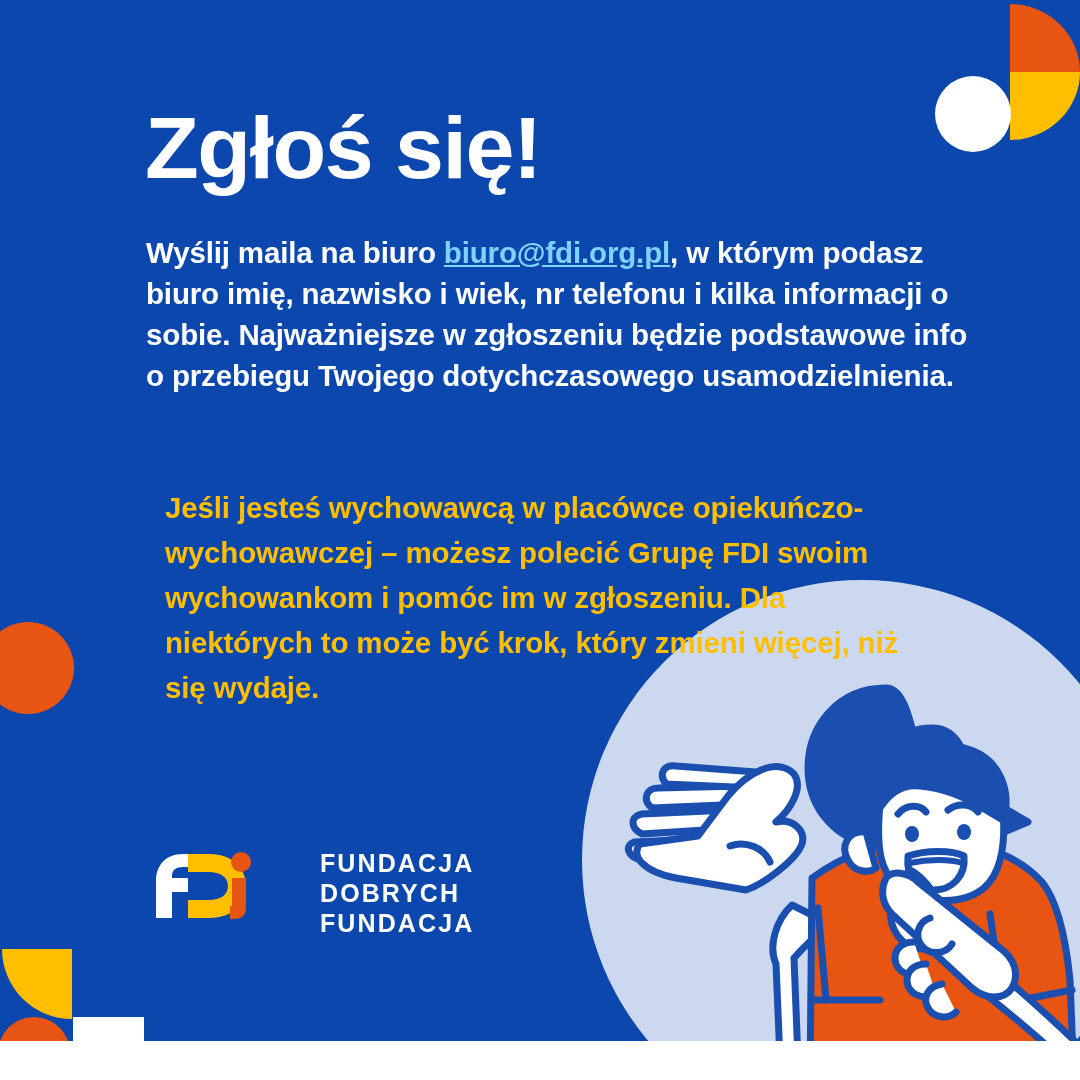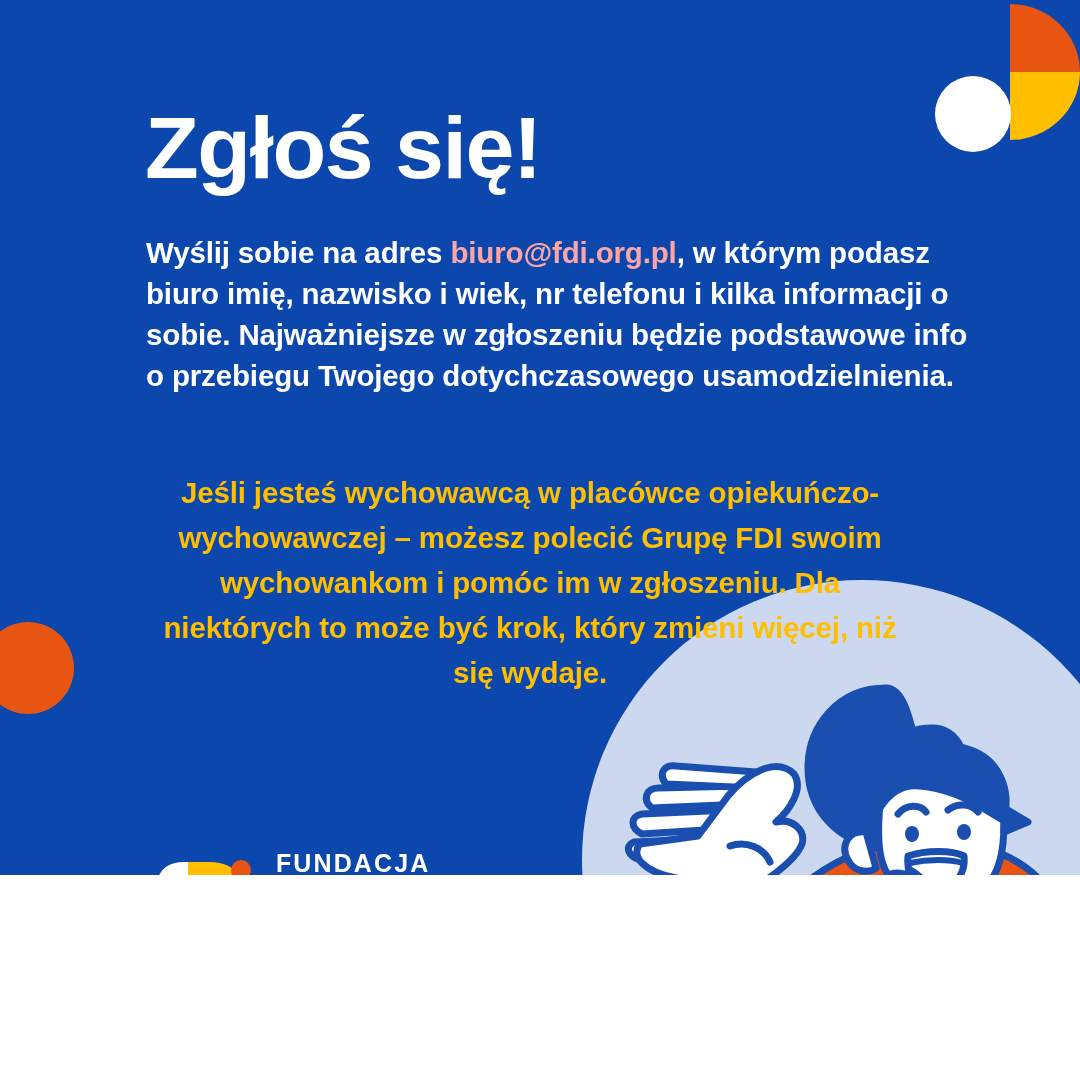--- a/index.html
+++ b/index.html
@@ -3,21 +3,21 @@
 <meta charset="utf-8">
 <style>
   html, body {
     margin: 0;
     padding: 0;
     background: #ffffff;
   }
   #poster {
     position: relative;
     width: 1080px;
-    height: 875px;
+    height: 1041px;
     overflow: hidden;
     background: #0B47AD;
     font-family: "Liberation Sans", sans-serif;
     -webkit-font-smoothing: antialiased;
   }
 
   
   .deco { position: absolute; }
 
   
@@ -106,44 +106,45 @@
     top: 232px;
     width: 830px;
     margin: 0;
     font-size: 29.5px;
     font-weight: 700;
     line-height: 41px;
     color: #FFFFFF;
     letter-spacing: -0.15px;
   }
   #intro-paragraph .email {
-    color: #fca5a5;
+    color: #7dd3fc;
+    text-decoration: underline;
   }
 
   #teacher-paragraph {
     position: absolute;
     left: 150px;
     top: 470px;
     width: 760px;
-    margin: 0;
+    margin: 15px;
     font-size: 29.5px;
     font-weight: 700;
     line-height: 45px;
     color: #FFBE00;
     letter-spacing: -0.15px;
-    text-align: center;
   }
 
   
   #logo {
     position: absolute;
     left: 152px;
     top: 848px;
     display: flex;
-    align-items: center;
+    align-items: flex-start;
+    gap: 44px;
   }
   #logo-mark { display: block; }
   #logo-wordmark {
     margin-left: 18px;
     color: #FFFFFF;
     font-size: 25px;
     font-weight: 700;
     line-height: 30px;
     letter-spacing: 2.1px;
   }
@@ -228,21 +229,21 @@
       <path d="M334 382 C320 382 312 392 316 404 C320 414 334 418 344 412" fill="#FFFFFF"></path>
       <path d="M346 404 C332 404 324 414 328 426 C332 436 346 440 356 434" fill="#FFFFFF"></path>
       <path d="M362 424 C348 426 342 438 348 448 C354 458 368 460 376 452" fill="#FFFFFF"></path>
 
       <path d="M350 358 C338 362 334 376 342 386 C350 396 366 394 372 384" fill="#FFFFFF"></path>
     </g>
   </svg>
 
   <h1 id="headline">Zgłoś się!</h1>
 
-  <p id="intro-paragraph"><span>Wyślij sobie na adres </span><span class="email">biuro@fdi.org.pl</span><span>, w którym podasz biuro imię, nazwisko i wiek, nr telefonu i kilka informacji o sobie. Najważniejsze w zgłoszeniu będzie podstawowe info o przebiegu Twojego dotychczasowego usamodzielnienia.</span></p>
+  <p id="intro-paragraph"><span>Wyślij maila na biuro </span><span class="email">biuro@fdi.org.pl</span><span>, w którym podasz biuro imię, nazwisko i wiek, nr telefonu i kilka informacji o sobie. Najważniejsze w zgłoszeniu będzie podstawowe info o przebiegu Twojego dotychczasowego usamodzielnienia.</span></p>
 
   <p id="teacher-paragraph">Jeśli jesteś wychowawcą w placówce opiekuńczo-wychowawczej – możesz polecić Grupę FDI swoim wychowankom i pomóc im w zgłoszeniu. Dla niektórych to może być krok, który zmieni więcej, niż się wydaje.</p>
 
   <div id="logo">
     <svg id="logo-mark" width="106" height="74" viewBox="0 0 106 74">
 
       <path d="M31 6 C14 6 4 17 4 33 L4 70 L20 70 L20 44 L36 44 L36 30 L20 30 L20 28
                C20 22 24 19 31 19 L36 19 L36 6 Z" fill="#FFFFFF"></path>
 
       <path d="M36 6 L58 6 C80 6 94 20 94 38 C94 56 80 70 58 70 L36 70 L36 52 L57 52

